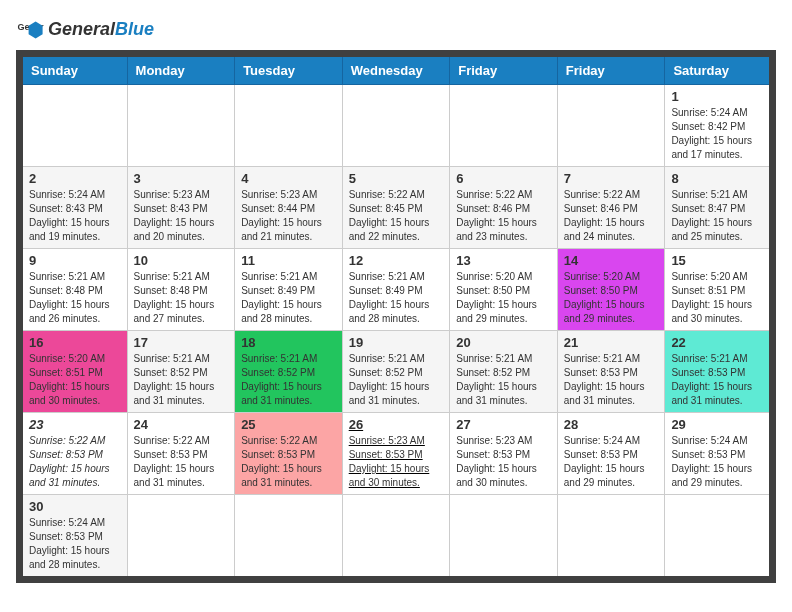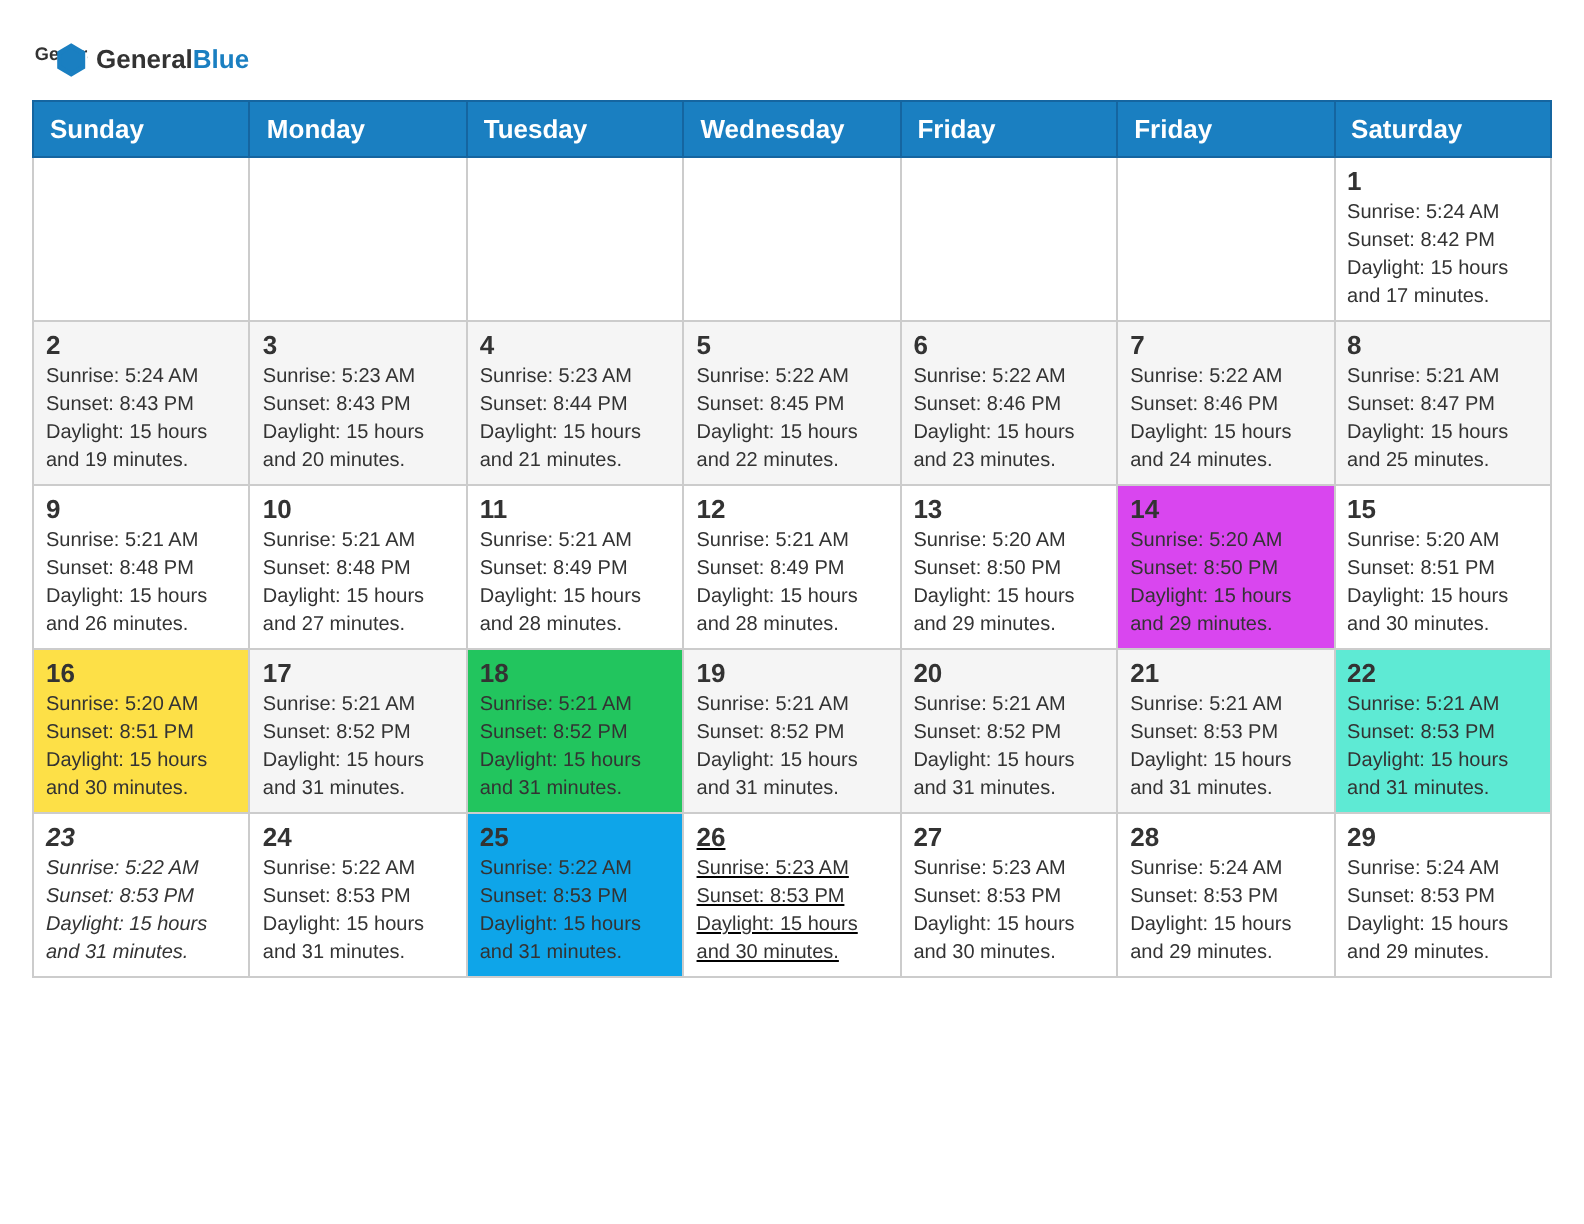--- a/index.html
+++ b/index.html
@@ -33,21 +33,21 @@
       font-weight: bold;
       color: #333;
     }
     .location {
       font-size: 14px;
       color: #555;
     }
     .calendar {
       width: 100%;
       border-collapse: collapse;
-      border: 1px solid #404040;
+      border: 7px solid #404040;
     }
     .calendar th {
       background-color: #1a7fc1;
       color: #fff;
       font-size: 13px;
       font-weight: bold;
       padding: 6px 8px;
       text-align: left;
       border: 1px solid #1565a0;
     }
@@ -80,21 +80,21 @@
 <body>
 
 <div class="header">
   <div class="logo">
     <svg class="logo-icon" viewBox="0 0 40 40">
       <text x="2" y="20" font-size="13" font-weight="bold" fill="#333">General</text>
       <polygon points="28,8 38,14 38,26 28,32 18,26 18,14" fill="#1a7fc1"></polygon>
       <polygon points="28,12 35,16 35,24 28,28 21,24 21,16" fill="#1a7fc1"></polygon>
     </svg>
     <div>
-      <div style="font-size:13px;font-weight:bold;color:#333;line-height:1.1;">
+      <div style="font-size:18px;font-weight:bold;color:#333;line-height:1.1;font-style:italic;">
         General<span style="color:#1a7fc1;">Blue</span>
       </div>
     </div>
   </div>
   <div class="title-block">
     <div class="month-year"></div>
     <div class="location"></div>
   </div>
 </div>
 
@@ -222,21 +222,21 @@
         </td>
         <td style="background-color: rgb(255, 255, 255);">
           <span class="day-num">15</span>
           <div class="day-info" style="white-space: pre-line;">Sunrise: 5:20 AM
 Sunset: 8:51 PM
 Daylight: 15 hours
 and 30 minutes.</div>
         </td>
       </tr>
       <tr style="background-color: rgb(245, 245, 245);">
-        <td style="background-color: #fde047;">
+        <td style="background-color: #ec4899;">
           <span class="day-num">16</span>
           <div class="day-info" style="white-space: pre-line;">Sunrise: 5:20 AM
 Sunset: 8:51 PM
 Daylight: 15 hours
 and 30 minutes.</div>
         </td>
         <td style="background-color: rgb(245, 245, 245);">
           <span class="day-num">17</span>
           <div class="day-info" style="white-space: pre-line;">Sunrise: 5:21 AM
 Sunset: 8:52 PM
@@ -287,21 +287,21 @@
 Daylight: 15 hours
 and 31 minutes.</div>
         </td>
         <td style="background-color: rgb(255, 255, 255);">
           <span class="day-num">24</span>
           <div class="day-info" style="white-space: pre-line;">Sunrise: 5:22 AM
 Sunset: 8:53 PM
 Daylight: 15 hours
 and 31 minutes.</div>
         </td>
-        <td style="background-color: #0ea5e9;">
+        <td style="background-color: #fca5a5;">
           <span class="day-num">25</span>
           <div class="day-info" style="white-space: pre-line;">Sunrise: 5:22 AM
 Sunset: 8:53 PM
 Daylight: 15 hours
 and 31 minutes.</div>
         </td>
         <td style="background-color: rgb(255, 255, 255); text-decoration: underline;">
           <span class="day-num">26</span>
           <div class="day-info" style="white-space: pre-line;">Sunrise: 5:23 AM
 Sunset: 8:53 PM
@@ -322,15 +322,30 @@
 Daylight: 15 hours
 and 29 minutes.</div>
         </td>
         <td style="background-color: rgb(255, 255, 255);">
           <span class="day-num">29</span>
           <div class="day-info" style="white-space: pre-line;">Sunrise: 5:24 AM
 Sunset: 8:53 PM
 Daylight: 15 hours
 and 29 minutes.</div>
         </td>
+      </tr>
+      <tr style="background-color: rgb(245, 245, 245);">
+        <td style="background-color: rgb(245, 245, 245);">
+          <span class="day-num">30</span>
+          <div class="day-info" style="white-space: pre-line;">Sunrise: 5:24 AM
+Sunset: 8:53 PM
+Daylight: 15 hours
+and 28 minutes.</div>
+        </td>
+        <td class="empty" style="background-color: rgb(245, 245, 245);"></td>
+        <td class="empty" style="background-color: rgb(245, 245, 245);"></td>
+        <td class="empty" style="background-color: rgb(245, 245, 245);"></td>
+        <td class="empty" style="background-color: rgb(245, 245, 245);"></td>
+        <td class="empty" style="background-color: rgb(245, 245, 245);"></td>
+        <td class="empty" style="background-color: rgb(245, 245, 245);"></td>
       </tr>
     </tbody>
 </table>
 
 </body></html>

